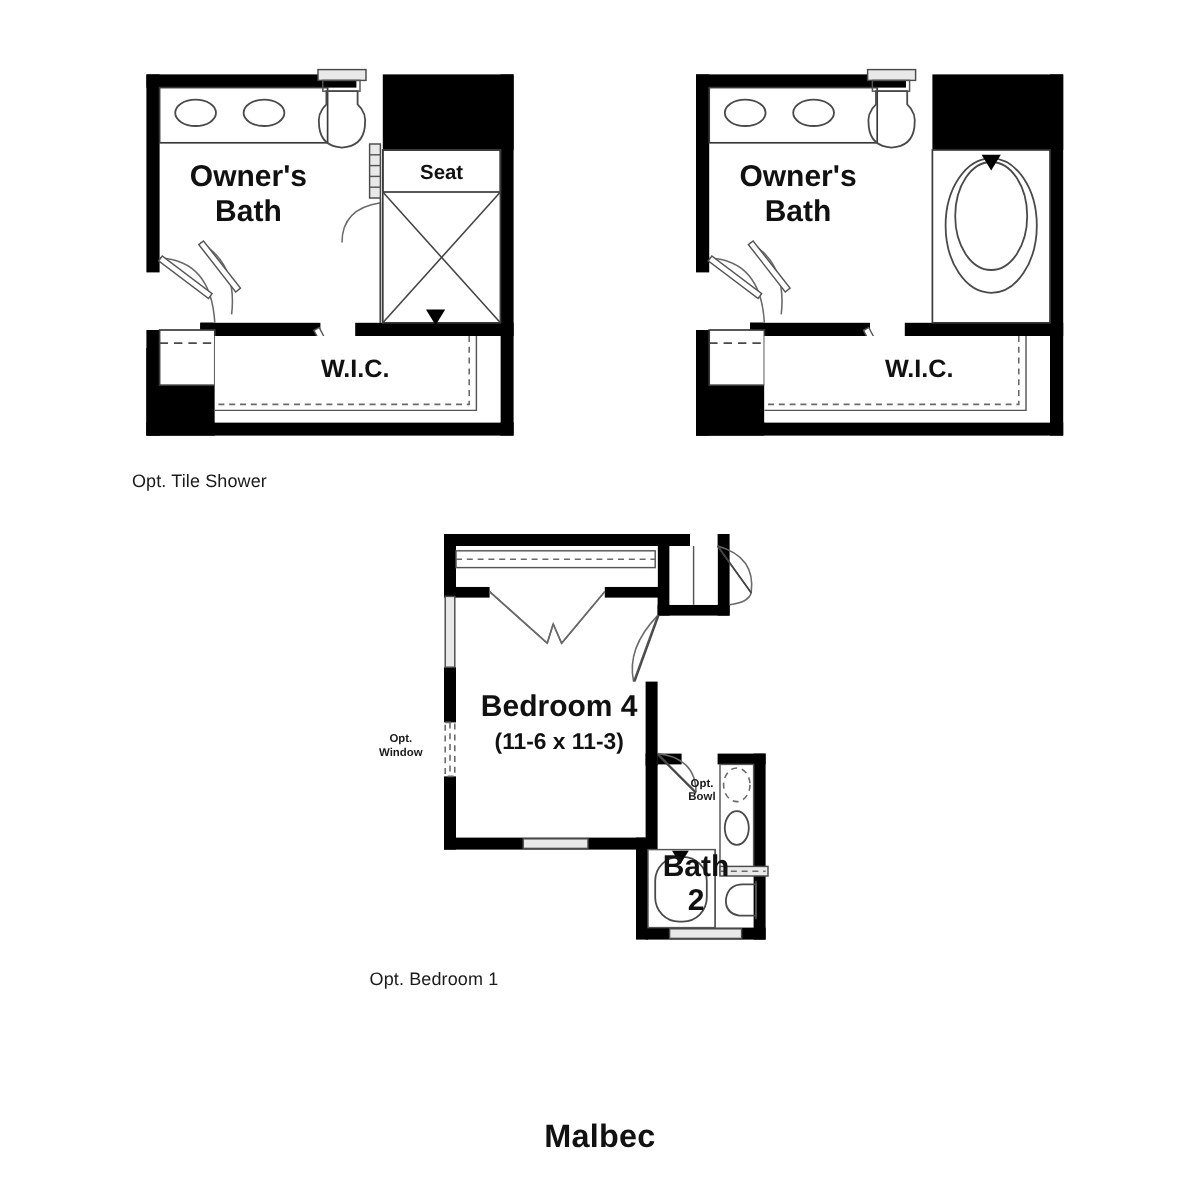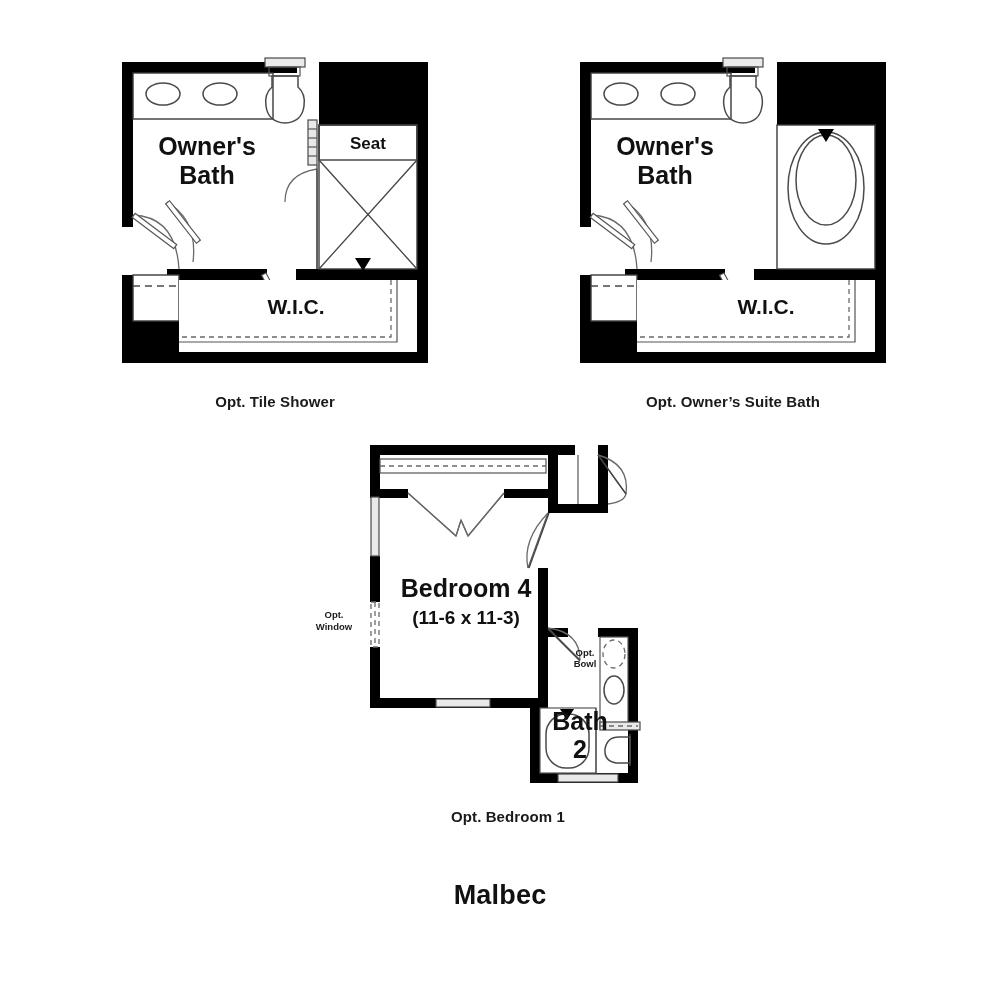--- a/index.html
+++ b/index.html
@@ -26,35 +26,34 @@
     position: absolute;
   }
   .plan svg { display: block; }
 
   #plan-tile-shower  { left: 110px; top: 50px;  width: 330px; height: 325px; }
   #plan-suite-bath   { left: 568px; top: 50px;  width: 330px; height: 325px; }
   #plan-bedroom4     { left: 308px; top: 432px; width: 400px; height: 360px; }
 
   .caption {
     position: absolute;
-    text-align: center;
     font-size: 15px;
-    font-weight: 700;
+    font-weight: 400;
     letter-spacing: 0.1px;
     color: #1a1a1a;
     white-space: nowrap;
   }
   #caption-tile-shower { left: 110px; top: 393px; width: 330px; }
   #caption-suite-bath  { left: 568px; top: 393px; width: 330px; }
   #caption-bedroom4    { left: 308px; top: 808px; width: 400px; }
 
   #title-block {
     position: absolute;
     left: 0;
-    top: 876px;
+    top: 928px;
     width: 1000px;
     text-align: center;
   }
   #title-block .title-line {
     font-size: 27px;
     font-weight: 600;
     color: #111111;
     line-height: 38px;
     letter-spacing: 0.2px;
   }
@@ -257,21 +256,20 @@
       </g>
 
       <g>
         <rect class="fillwhite" x="69" y="230" width="238" height="72"></rect>
         <text class="roomlabel md" x="198" y="264">W.I.C.</text>
         <path class="dashfine" d="M281 230 L281 287 L69 287"></path>
         <path class="thin2" d="M287 230 L287 292 L69 292"></path>
       </g>
     </svg>
   </div>
-  <div class="caption" id="caption-suite-bath">Opt. Owner’s Suite Bath</div>
 
   <div class="plan" id="plan-bedroom4">
     <svg viewBox="0 0 400 360" width="400" height="360">
 
       <g>
 
         <rect class="wall" x="62" y="13" width="205" height="10"></rect>
 
         <rect class="wall" x="62" y="13" width="10" height="52"></rect>
         <rect class="wall" x="62" y="124" width="10" height="46"></rect>

